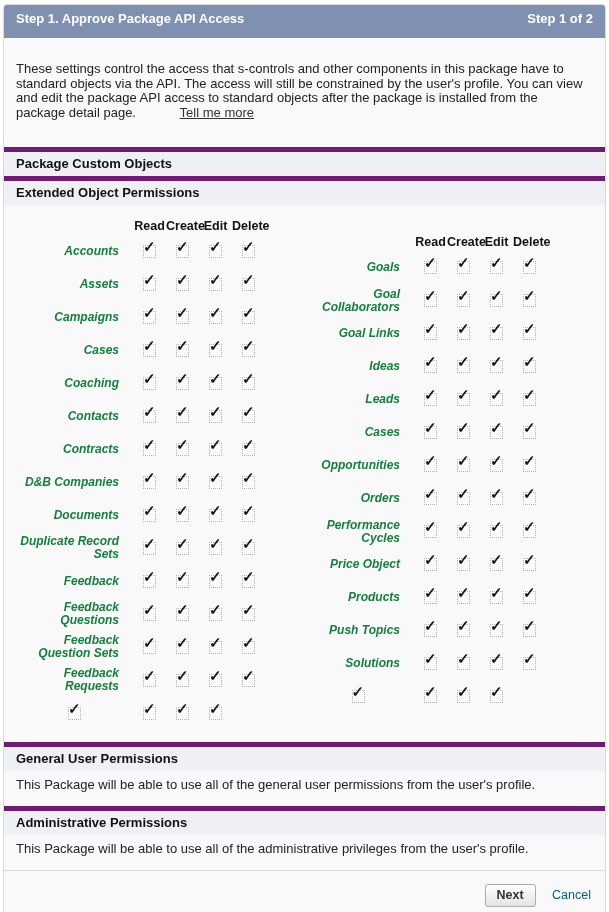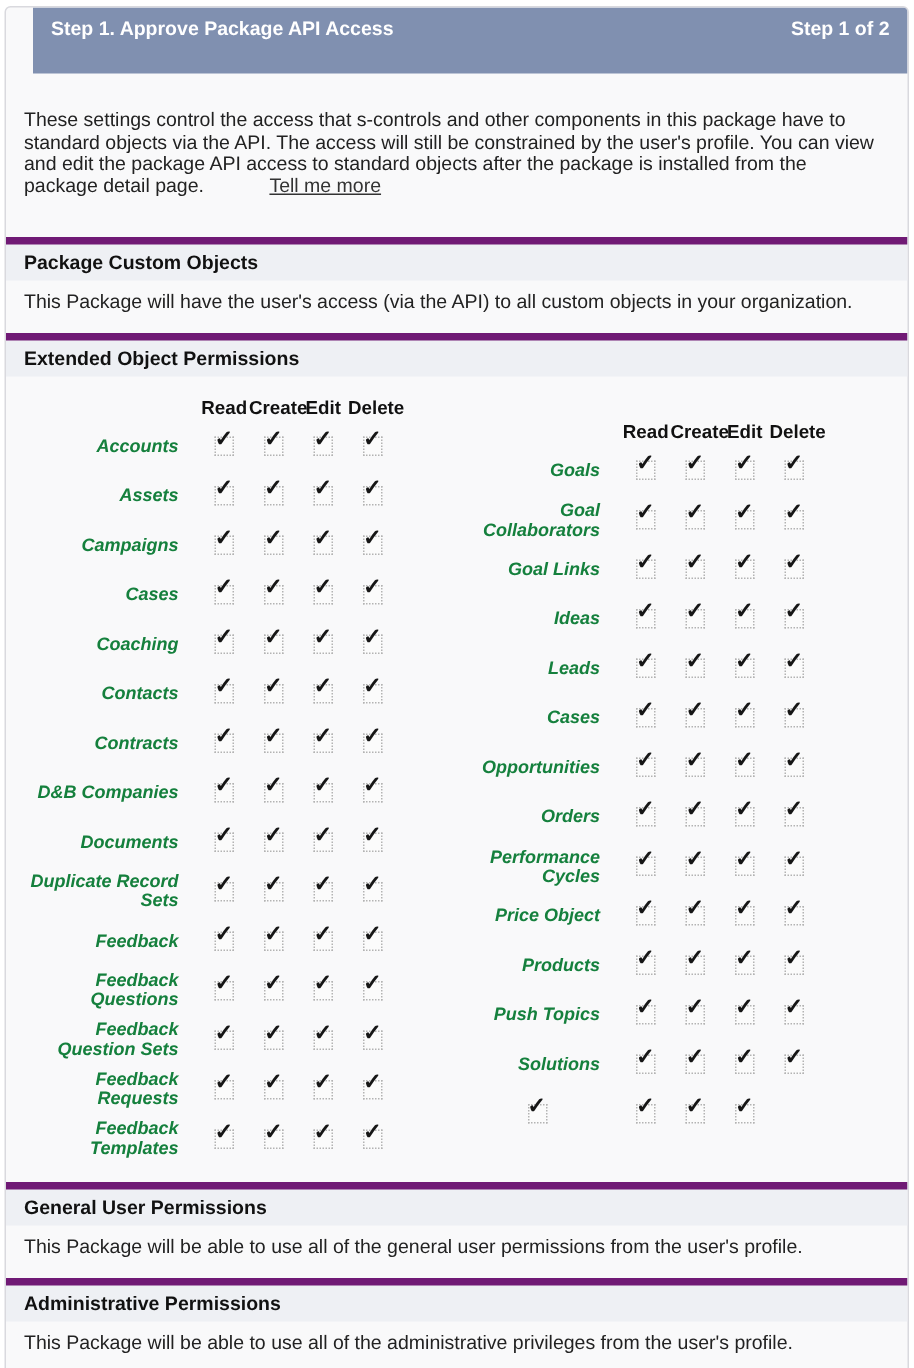--- a/index.html
+++ b/index.html
@@ -11,25 +11,24 @@
     border-radius:4px;
     background:#f9f9fa;
     overflow:hidden;
   }
 
   .titlebar {
     background:#8090b0;
     color:#ffffff;
     font-size:13px;
     font-weight:bold;
-    padding:6px 12px 23px 12px;
+    padding:6px 12px 12px 12px;
     display:flex;
     justify-content:space-between;
     align-items:center;
-    margin-left:18px;
   }
 
   .intro {
     padding:24px 16px 26px 12px;
     font-size:13px;
     line-height:1.13;
     color:#222222;
   }
   .intro a { color:#333333; text-decoration:underline;margin-left:40px; }
 
@@ -138,21 +137,20 @@
     <span>Step 1. Approve Package API Access</span>
     <span>Step 1 of 2</span>
   </div>
 
   <div class="intro">
     <span>These settings control the access that s-controls and other components in this package have to standard objects via the API. The access will still be constrained by the user's profile. You can view and edit the package API access to standard objects after the package is installed from the package detail page.</span>
     <a href="#">Tell me more</a>
   </div>
 
   <div class="section-header">Package Custom Objects</div>
-  <div class="section-body">This Package will have the user's access (via the API) to all custom objects in your organization.</div>
 
   <div class="section-header">Extended Object Permissions</div>
 
   <div class="perm-area">
     <div class="perm-grid">
         <div class="perm-row header-row">
           <div class="obj-label"></div>
           <div class="col-head">Read</div>
           <div class="col-head">Create</div>
           <div class="col-head">Edit</div>
@@ -474,21 +472,20 @@
               <span class="mark">✓</span>
             </span>
           </div>
           <div class="check-cell">
             <span class="checkbox">
               <span class="mark">✓</span>
             </span>
           </div>
         </div>
         <div class="perm-row">
-          <div class="obj-label">Feedback Templates</div>
           <div class="check-cell">
             <span class="checkbox">
               <span class="mark">✓</span>
             </span>
           </div>
           <div class="check-cell">
             <span class="checkbox">
               <span class="mark">✓</span>
             </span>
           </div>

